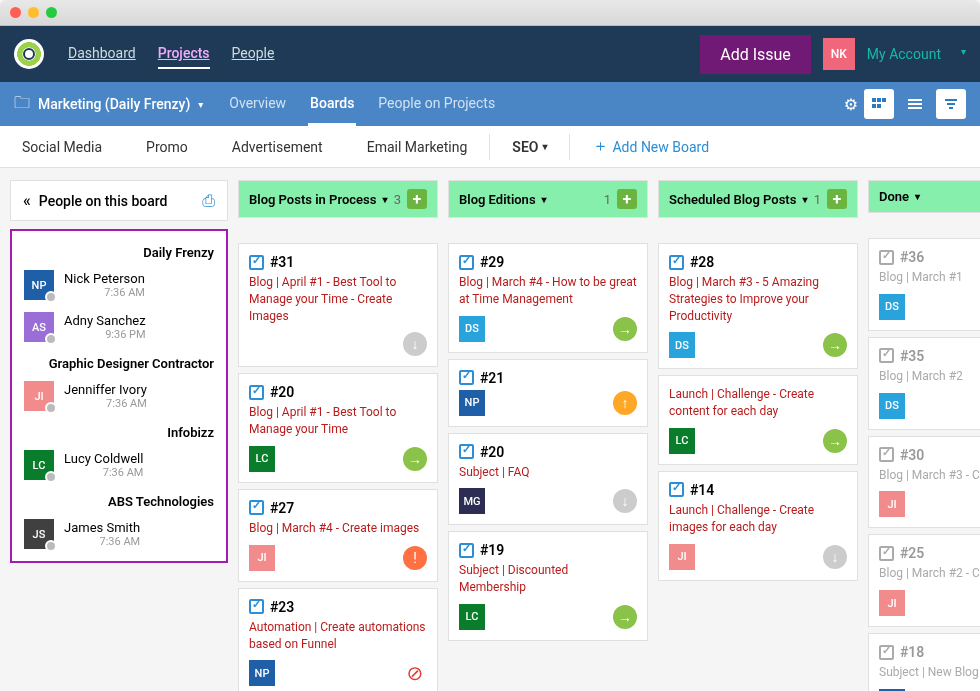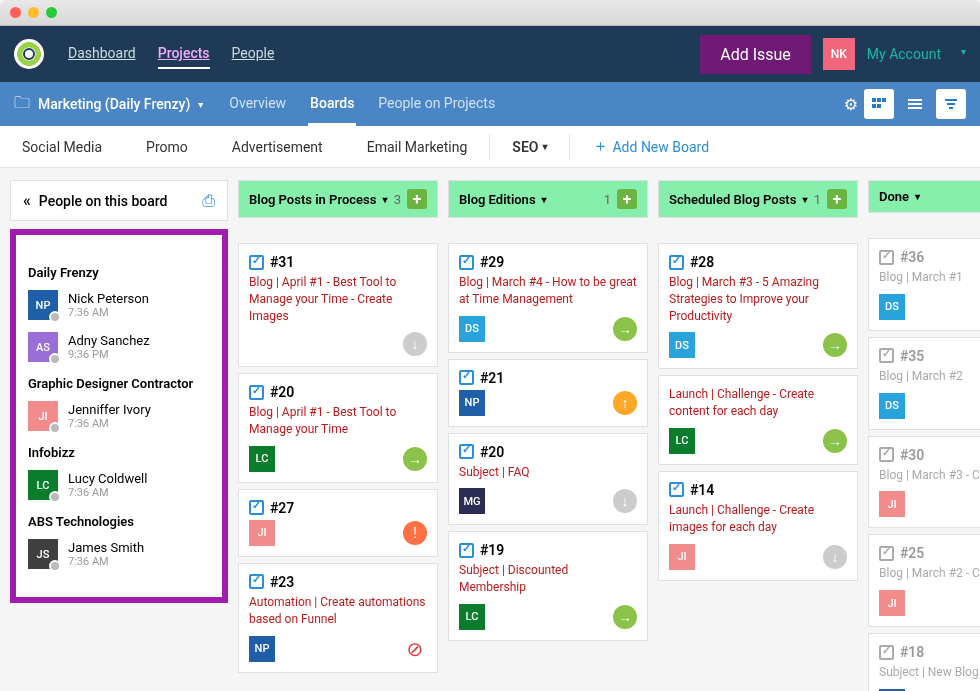--- a/index.html
+++ b/index.html
@@ -31,21 +31,21 @@
 .view-btn.active{ background:#fff; color:#2b78c4;}
 .boardsbar{ background:#fff; height:42px; display:flex; align-items:center; border-bottom:1px solid #e0e0e0; font-size:14px;}
 .board-tab{ padding:0 22px; height:100%; display:flex; align-items:center; cursor:pointer; color:#333; gap:4px;}
 .board-tab.active{ font-weight:600;}
 .board-tab.new{ color:#2b8ed6;}
 .plus-sm{color:#2b8ed6; font-size:16px; font-weight:300;}
 .vsp{width:1px;height:26px;background:#e0e0e0;}
 .workspace{ display:flex; gap:10px; padding:12px 10px 0 10px; height:calc(691px - 26px - 56px - 44px - 42px); overflow:hidden;}
 .sidebar{ width:218px; flex-shrink:0;}
 .side-head{ background:#fff; border:1px solid #e0e0e0; padding:10px 12px; display:flex; align-items:center; gap:8px; font-size:14px; font-weight:500; margin-bottom:8px;}
-.side-body{ background:#fff; border:6px solid #a21caf; padding:22px 0;}
+.side-body{ background:#fff; border:2px solid #a21caf; padding:6px 0;text-align:right;}
 .group-title{ font-size:13px; font-weight:600; padding:8px 12px 4px;}
 .person{ display:flex; align-items:center; gap:10px; padding:6px 12px;}
 .pavatar{ width:30px; height:30px; display:flex; align-items:center; justify-content:center; color:#fff; font-size:11px; font-weight:500; position:relative;}
 .pavatar::after{content:"";position:absolute;width:8px;height:8px;background:#bbb;border:2px solid #fff;border-radius:50%;bottom:-3px;right:-3px;}
 .pname{ font-size:13px;}
 .ptime{ font-size:11px; color:#999;}
 .column{ width:200px; flex-shrink:0; display:flex; flex-direction:column;}
 .col-head{ background:#86efac; border:1px solid #e0e0e0; padding:8px 10px; display:flex; align-items:center; gap:6px; font-size:13px; font-weight:600; margin-bottom:25px;}
 .col-count{ margin-left:auto; font-weight:400; color:#666; font-size:13px;}
 .plus-box{ width:20px; height:20px; background:#6bb440; color:#fff; display:flex; align-items:center; justify-content:center; font-size:16px; border-radius:3px; cursor:pointer;}
@@ -228,20 +228,21 @@
             <div class="card-foot">
               <div class="assignee" style="background:#0a7d2c">LC</div>
               <div class="status-ic st-right">→</div>
             </div>
           </div>
           <div class="card">
             <div class="card-id">
               <span class="check-ic"></span>
               <span>#27</span>
             </div>
+            <div class="card-desc">Blog | March #4 - Create images</div>
             <div class="card-foot">
               <div class="assignee" style="background:#f28b8b">JI</div>
               <div class="status-ic st-alert">!</div>
             </div>
           </div>
           <div class="card">
             <div class="card-id">
               <span class="check-ic"></span>
               <span>#23</span>
             </div>

